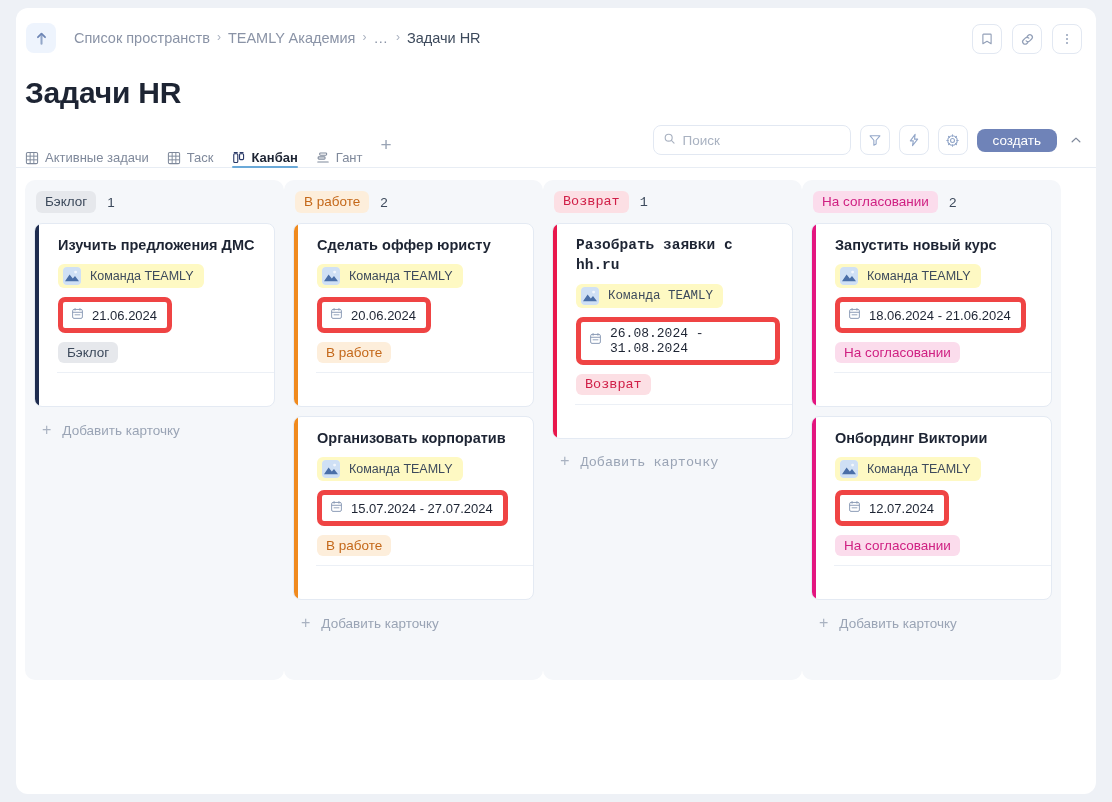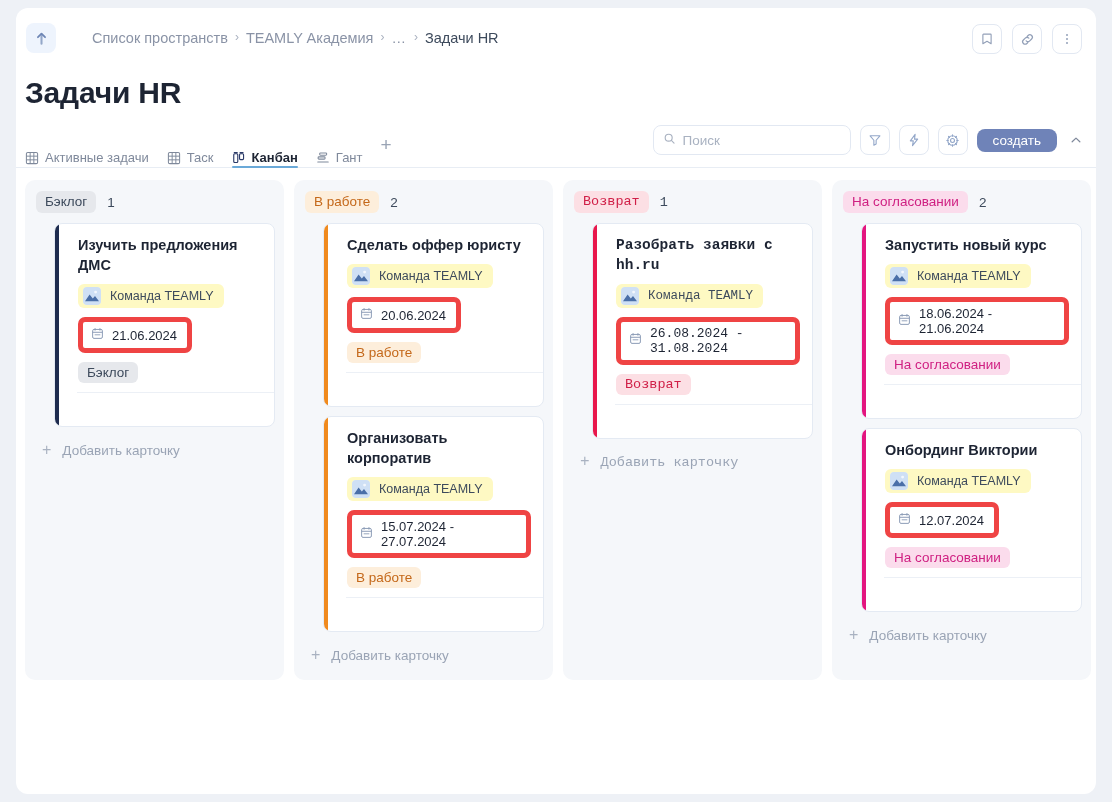--- a/index.html
+++ b/index.html
@@ -29,21 +29,21 @@
     width: 30px; height: 30px;
     background: #eef4fd;
     border-radius: 8px;
     display: flex; align-items: center; justify-content: center;
     flex: none;
     margin-left: 2px;
   }
   .backbtn svg { display: block; }
   .crumbs {
     display: flex; align-items: flex-start;
-    margin-left: 36px;
+    margin-left: 18px;
     font-size: 14.5px;
     color: #8a93a6;
     white-space: nowrap;
   }
   .crumbs .sep { margin: 0 7px; color: #aab2c0; font-size: 12px; }
   .crumbs .ell { color: #8a93a6; letter-spacing: 1px; }
   .crumbs .last { color: #3d4a5c; }
   .crumbs a { color: #8a93a6; text-decoration: none; }
 
   .hdr-actions {
@@ -134,21 +134,20 @@
     color: #fff;
     border-radius: 8px;
     font-size: 13.5px;
     display: flex; align-items: center; justify-content: center;
   }
   .chev { padding: 0 3px; display: flex; align-items: center; }
 
   
   .board {
     display: flex;
-    gap: 10px;
     padding: 12px 0 0 9px;
     align-items: flex-start;
   }
   .col {
     width: 259px;
     flex: none;
     background: #f5f7fa;
     border-radius: 10px;
     padding: 10px 9px 12px 9px;
     min-height: 500px;
@@ -170,21 +169,20 @@
   .colcount { font-size: 13.5px; color: #3d4a5c; }
 
   .card {
     background: #fff;
     border: 1px solid #e4eaf3;
     border-radius: 8px;
     margin-bottom: 9px;
     padding: 11px 12px 0 12px;
     position: relative;
     overflow: hidden;
-    margin-left: 20px;
   }
   .card .accent {
     position: absolute;
     left: 0; top: 0; bottom: 0;
     width: 4px;
     border-radius: 8px 0 0 8px;
   }
   .card-inner { padding-left: 11px; }
   .card-title {
     font-size: 14.5px;

